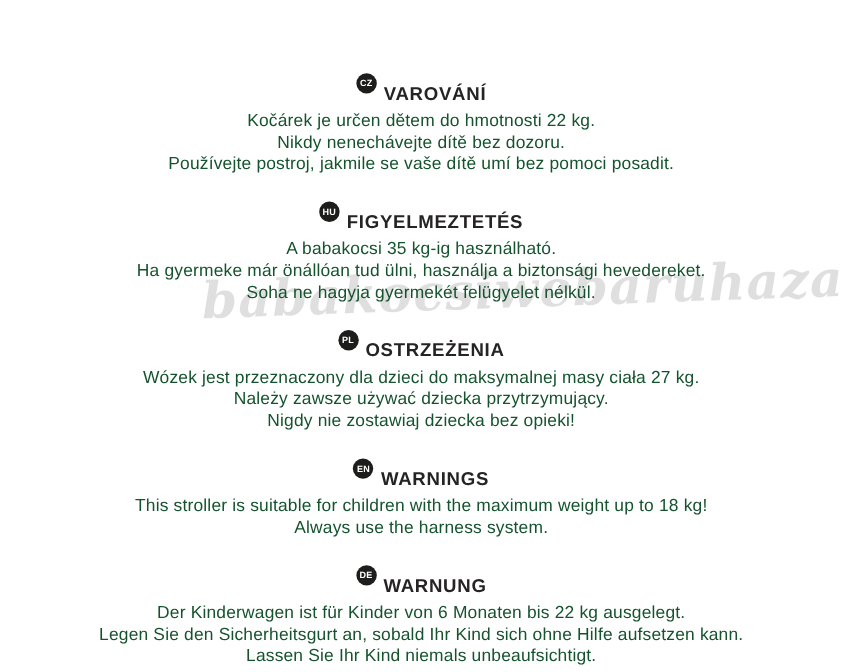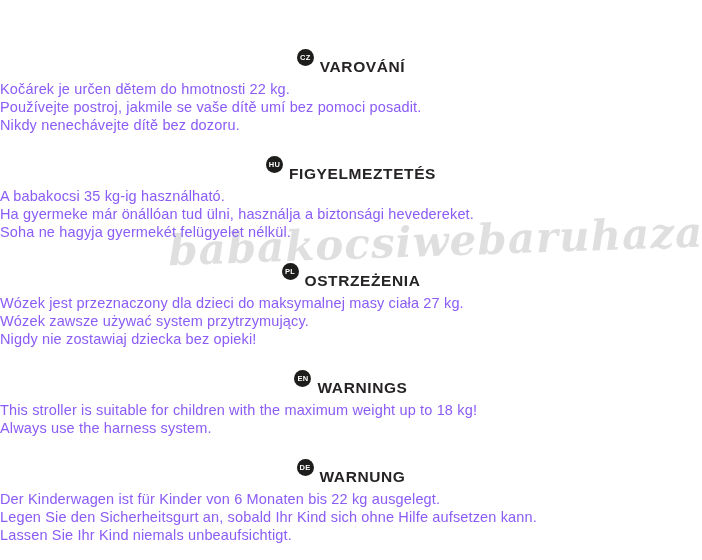--- a/index.html
+++ b/index.html
@@ -11,21 +11,22 @@
     position: relative;
     width: 702px;
     height: 560px;
     background: #ffffff;
     overflow: hidden;
     font-family: "Liberation Sans", sans-serif;
   }
   .content {
     position: relative;
     z-index: 2;
-    padding-top: 38px;
+    padding-top: 50px;
+    text-align: center;
   }
   .warning-section {
     margin-bottom: 11px;
   }
   .section-header {
     display: flex;
     align-items: center;
     justify-content: center;
     gap: 6px;
     margin-bottom: 4px;
@@ -49,21 +50,21 @@
     font-weight: bold;
     color: #26232 4;
     color: #262324;
     letter-spacing: 0.6px;
     text-transform: uppercase;
     margin-top: 20px;
   }
   .section-line {
     font-size: 14.5px;
     line-height: 18px;
-    color: #8b5cf6;
+    color: #14532d;
     letter-spacing: 0.15px;
   }
   .watermark {
     position: absolute;
     z-index: 1;
     left: 168px;
     top: 218px;
     width: 470px;
     font-family: "DejaVu Serif", serif;
     font-style: italic;
@@ -85,42 +86,42 @@
   <div class="watermark">babakocsiwebaruhaza.hu</div>
 
   <div class="content">
 
     <div class="warning-section">
       <div class="section-header">
         <span class="lang-badge">CZ</span>
         <span class="section-title">VAROVÁNÍ</span>
       </div>
       <div class="section-line">Kočárek je určen dětem do hmotnosti 22 kg.</div>
+      <div class="section-line">Nikdy nenechávejte dítě bez dozoru.</div>
       <div class="section-line">Používejte postroj, jakmile se vaše dítě umí bez pomoci posadit.</div>
-      <div class="section-line">Nikdy nenechávejte dítě bez dozoru.</div>
     </div>
 
 
     <div class="warning-section">
       <div class="section-header">
         <span class="lang-badge">HU</span>
         <span class="section-title">FIGYELMEZTETÉS</span>
       </div>
       <div class="section-line">A babakocsi 35 kg-ig használható.</div>
       <div class="section-line">Ha gyermeke már önállóan tud ülni, használja a biztonsági hevedereket.</div>
       <div class="section-line">Soha ne hagyja gyermekét felügyelet nélkül.</div>
     </div>
 
     <div class="warning-section">
       <div class="section-header">
         <span class="lang-badge">PL</span>
         <span class="section-title">OSTRZEŻENIA</span>
       </div>
       <div class="section-line">Wózek jest przeznaczony dla dzieci do maksymalnej masy ciała 27 kg.</div>
-      <div class="section-line">Wózek zawsze używać system przytrzymujący.</div>
+      <div class="section-line">Należy zawsze używać dziecka przytrzymujący.</div>
       <div class="section-line">Nigdy nie zostawiaj dziecka bez opieki!</div>
     </div>
 
     <div class="warning-section">
       <div class="section-header">
         <span class="lang-badge">EN</span>
         <span class="section-title">WARNINGS</span>
       </div>
       <div class="section-line">This stroller is suitable for children with the maximum weight up to 18 kg!</div>
       <div class="section-line">Always use the harness system.</div>

